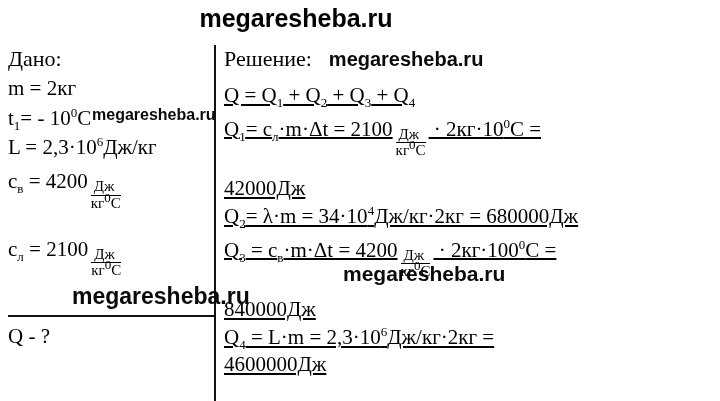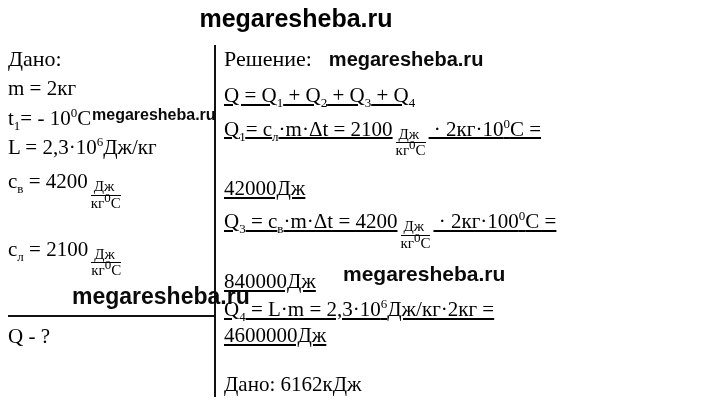--- a/index.html
+++ b/index.html
@@ -66,20 +66,21 @@
     </div>
 
     <div class="col-right math">
       <div class="sol-header">
         <span class="sol-label">Решение:</span>
         <span class="wm wm-sol-inline">megaresheba.ru</span>
       </div>
       <div>
           <div class="sol-line">Q = Q<sub>1</sub> + Q<sub>2</sub> + Q<sub>3</sub> + Q<sub>4</sub></div>
           <div class="sol-line">Q<sub>1</sub>= с<sub>л</sub>·m·Δt = 2100<span class="frac"><span class="num">Дж</span><span class="den">кг<sup>0</sup>С</span></span> · 2кг·10<sup>0</sup>С = 42000Дж</div>
+          <div class="sol-line">Q<sub>2</sub>= λ·m = 34·10<sup>4</sup>Дж/кг·2кг = 680000Дж</div>
           <div class="sol-line">Q<sub>3</sub> = с<sub>в</sub>·m·Δt = 4200<span class="frac"><span class="num">Дж</span><span class="den">кг<sup>0</sup>С</span></span> · 2кг·100<sup>0</sup>С = 840000Дж</div>
           <div class="sol-line">Q<sub>4</sub> = L·m = 2,3·10<sup>6</sup>Дж/кг·2кг = 4600000Дж</div>
         </div>
       <div class="answer-row">Дано: 6162кДж</div>
     </div>
 
   </div>
 
   <span class="wm wm-abs wm-given-inline">megaresheba.ru</span>
   <span class="wm wm-abs wm-given-bottom">megaresheba.ru</span>

